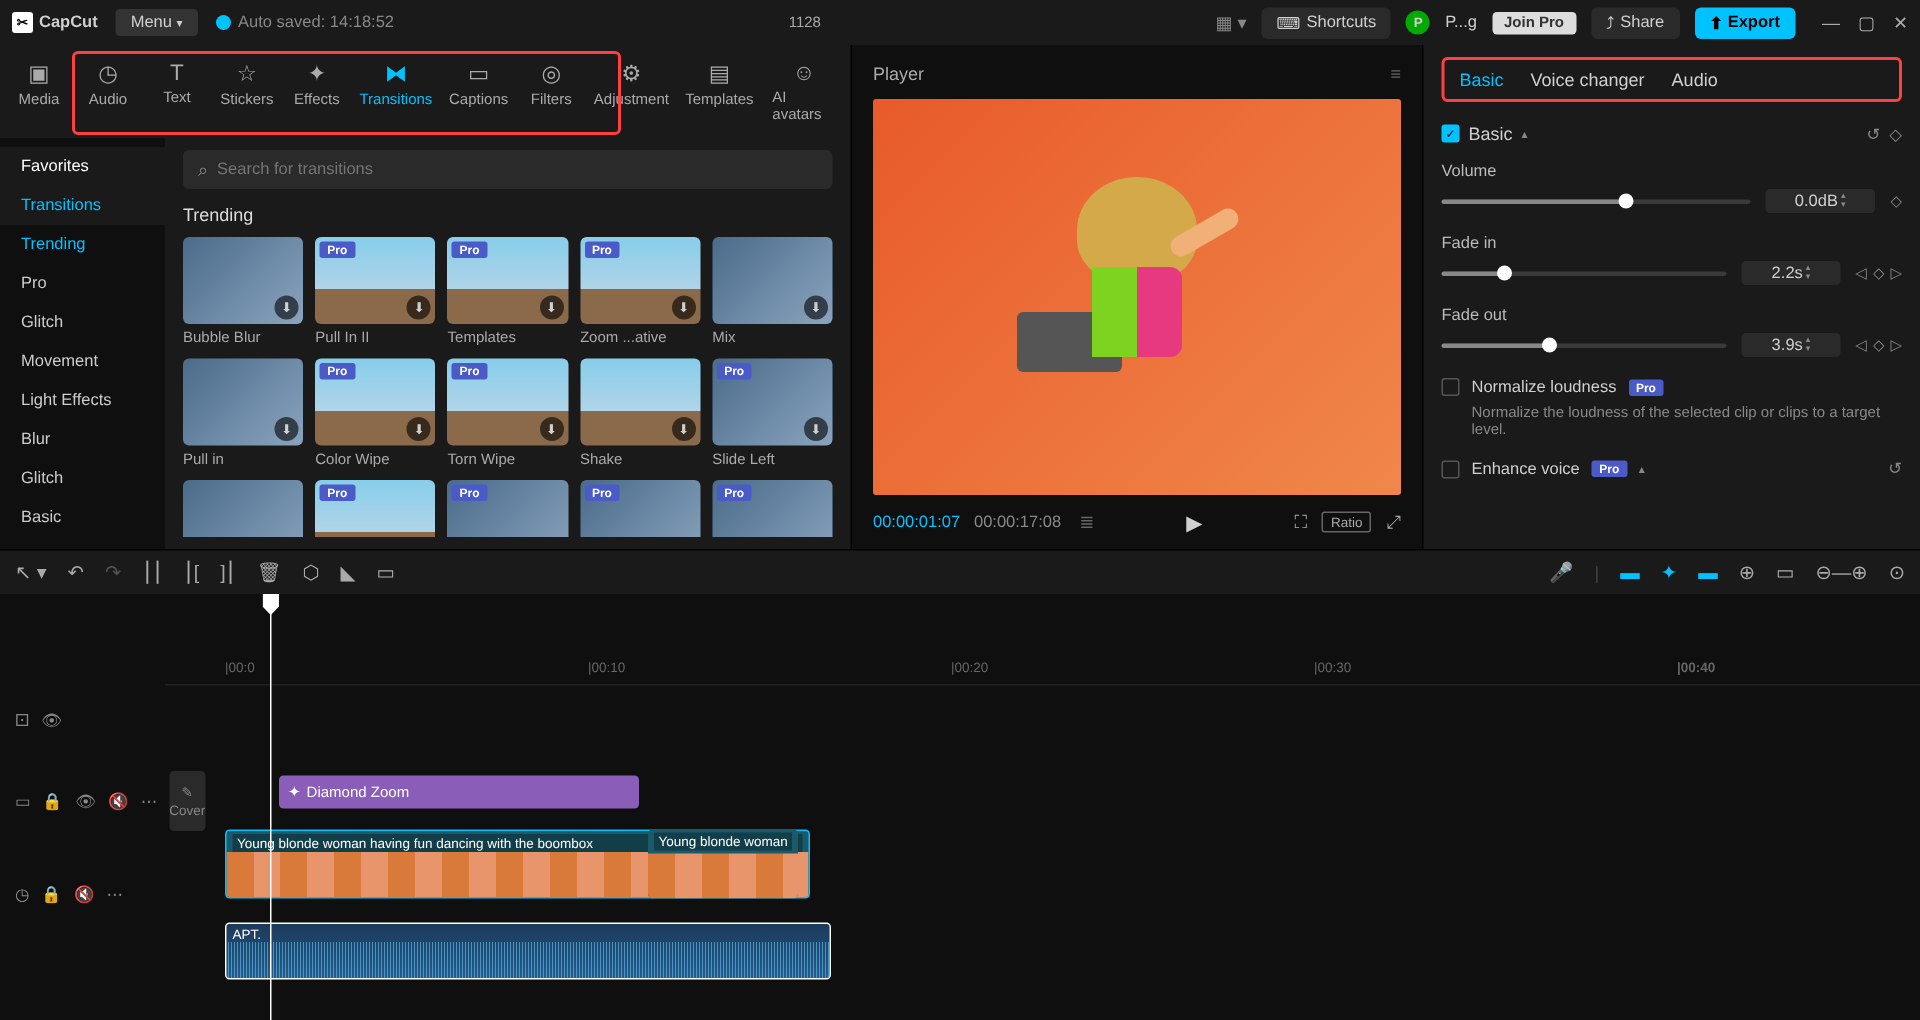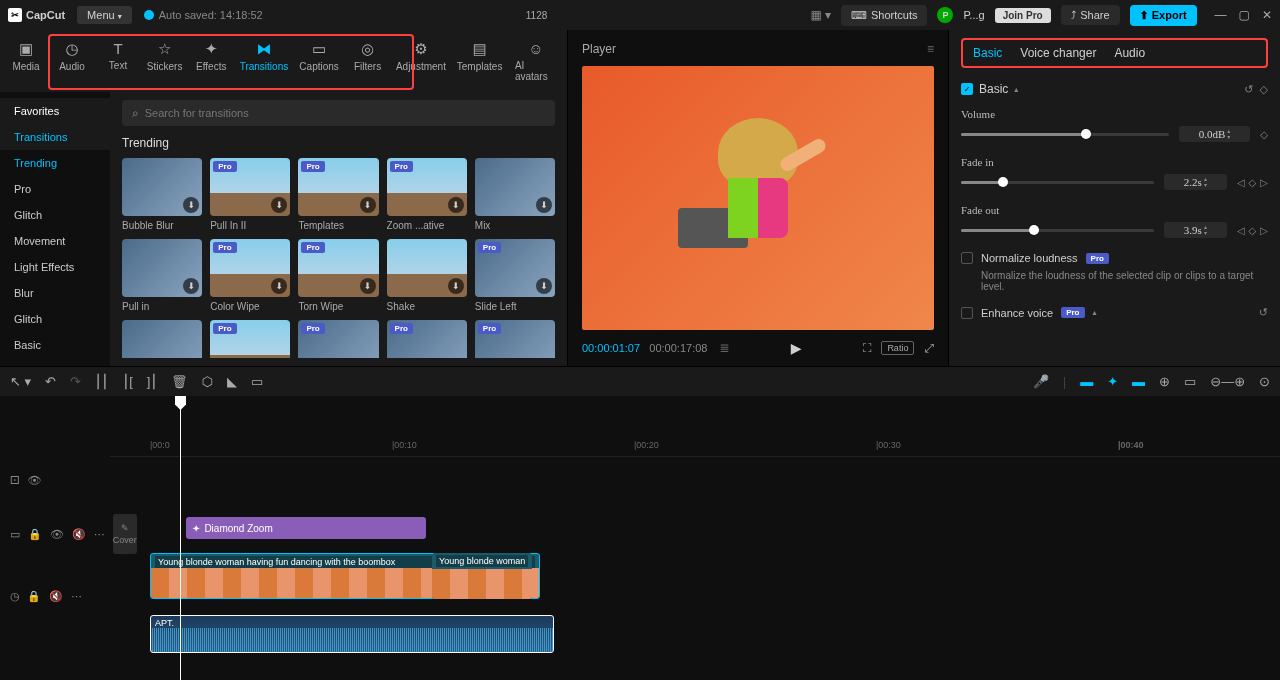--- a/index.html
+++ b/index.html
@@ -67,21 +67,21 @@
 .ratio-badge { border: 1px solid #666; padding: 1px 5px; border-radius: 2px; font-size: 9px; }
 
 
 .right-panel { flex: 1; background: #1a1a1a; border-left: 1px solid #000; padding: 8px 12px; overflow-y: auto; }
 .right-tabs { display: flex; gap: 18px; border: 2px solid #ff4040; border-radius: 4px; padding: 6px 10px; margin-bottom: 14px; }
 .right-tab { font-size: 12px; cursor: pointer; }
 .right-tab.active { color: #00c2ff; }
 .section-header { display: flex; align-items: center; gap: 6px; margin-bottom: 12px; }
 .check-box { width: 12px; height: 12px; background: #00c2ff; border-radius: 2px; display: flex; align-items: center; justify-content: center; font-size: 8px; color: #000; }
 .section-right-icons { margin-left: auto; display: flex; gap: 6px; color: #888; font-size: 11px; }
-.prop-row { margin-bottom: 14px; font-family: Liberation Serif, serif; }
+.prop-row { margin-bottom: 14px; }
 .prop-label { font-size: 11px; color: #bbb; margin-bottom: 6px; }
 .slider-row { display: flex; align-items: center; gap: 10px; }
 .slider-track { flex: 1; height: 3px; background: #3a3a3a; border-radius: 2px; position: relative; }
 .slider-fill { position: absolute; left: 0; top: 0; height: 100%; background: #888; border-radius: 2px; }
 .slider-thumb { position: absolute; top: 50%; width: 10px; height: 10px; background: #fff; border-radius: 50%; transform: translate(-50%,-50%); }
 .num-input { background: #2a2a2a; border-radius: 3px; padding: 2px 20px; font-size: 11px; min-width: 46px; text-align: right; display: flex; align-items: flex-start; gap: 2px; }
 .spin-box { display:flex; flex-direction:column; font-size:6px; line-height:6px; color:#888; }
 .row-icons { display: flex; gap: 4px; font-size: 10px; color: #888; }
 .opt-row { display: flex; align-items: center; gap: 8px; margin-bottom: 6px; font-size: 11px; }
 .opt-check { width: 12px; height: 12px; border: 1px solid #555; border-radius: 2px; }

